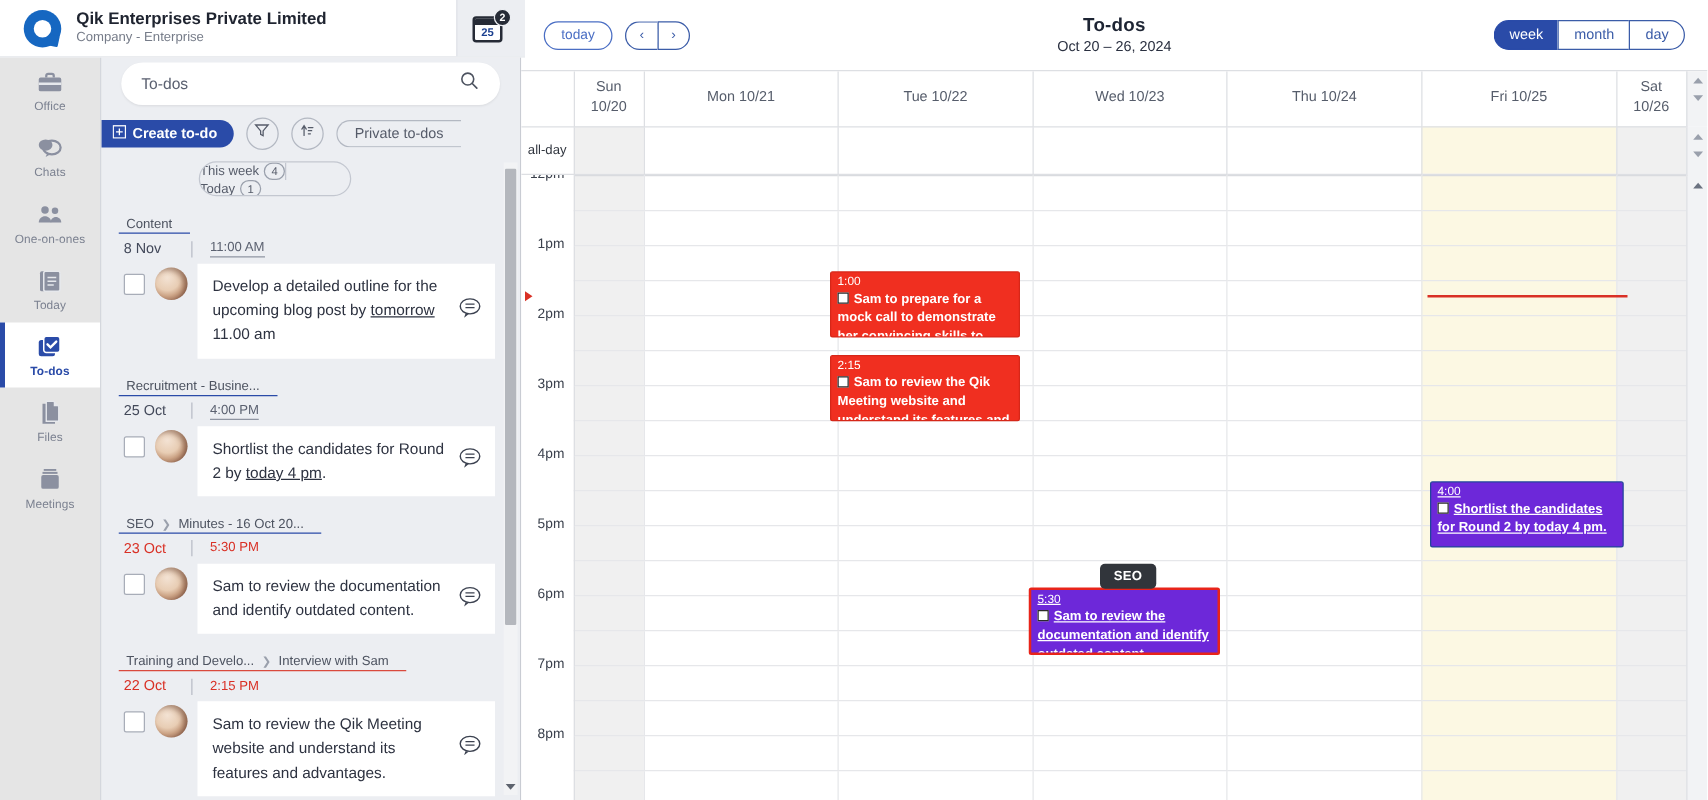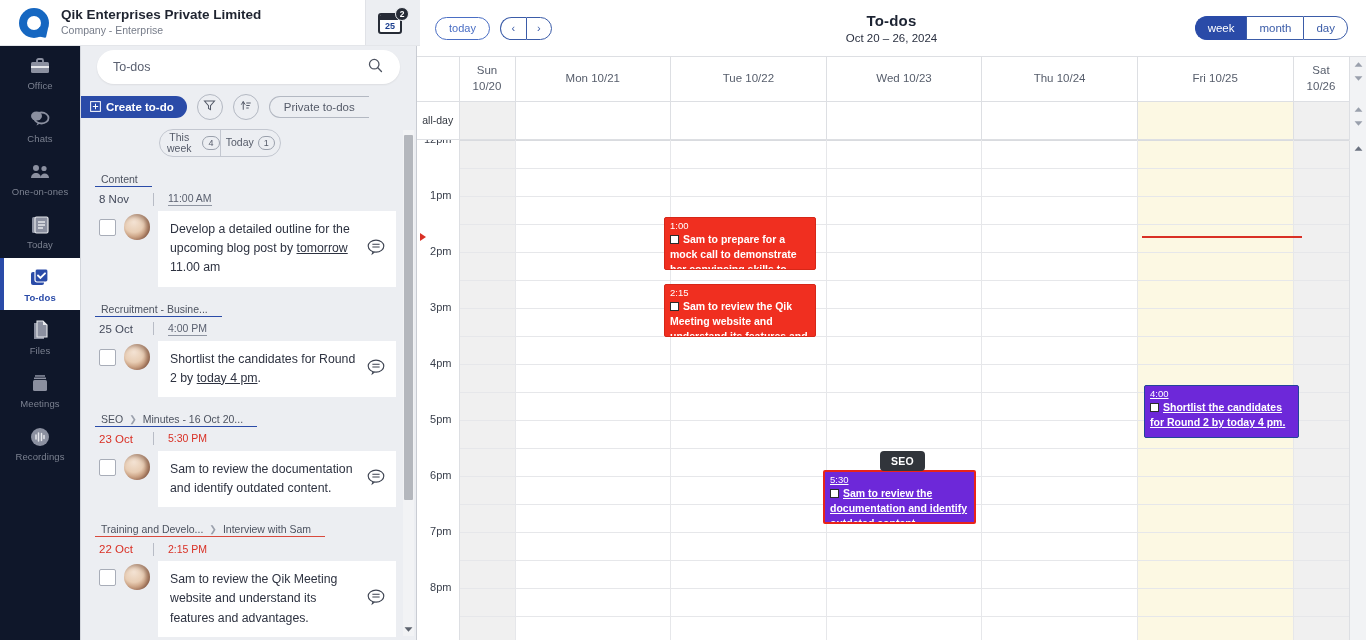--- a/index.html
+++ b/index.html
@@ -7,21 +7,21 @@
     width: 1366px; height: 640px;
     font-family: "Liberation Sans", sans-serif;
     background: #ffffff;
     overflow: hidden;
   }
   .app { position: relative; width: 1366px; height: 640px; display: flex; }
 
   
   .rail {
     width: 81px; height: 640px;
-    background: #0f172a;
+    background: #e5e5e5;
     border-right: 1px solid #d4d7dd;
     padding-top: 46px;
     flex: 0 0 81px;
     position: relative;
     z-index: 5;
   }
   .rail-item {
     height: 52px;
     display: flex; flex-direction: column;
     align-items: center; justify-content: center;
@@ -111,22 +111,22 @@
     height: 22px; border: 1px solid #b3b8c2; border-radius: 12px;
     display: flex; align-items: center; padding: 0 14px;
     font-size: 11.5px; color: #555b69; cursor: pointer;
     border-right: none; border-top-right-radius: 0; border-bottom-right-radius: 0;
     margin-right: -16px;
   }
 
   .week-toggle {
     margin: 9px 0 0 78px;
     height: 28px; border: 1px solid #c3c7d0; border-radius: 15px;
-    display: inline-flex; align-items: flex-end; background: #eceef2;
-    overflow: hidden; width: 122px;
+    display: inline-flex; align-items: flex-start; background: #eceef2;
+    overflow: hidden; width: 122px; flex-direction: column;
   }
   .week-toggle .wt {
     flex: 1; display: flex; align-items: center; justify-content: center;
     gap: 4px; font-size: 10.5px; color: #555b69; cursor: pointer;
     height: 100%; text-align: center; line-height: 1.05;
   }
   .week-toggle .wt:first-child { border-right: 1px solid #c3c7d0; }
   .count-ring {
     border: 1px solid #9aa0ac; border-radius: 9px; font-size: 9px;
     padding: 0px 5px; color: #555b69; line-height: 1.35;
@@ -434,31 +434,20 @@
       <span class="rail-icon">
         <svg viewBox="0 0 24 24" width="24" height="24">
             <rect x="5" y="8" width="14" height="11" rx="1.5" fill="#8b90a0"></rect>
             <rect x="6" y="5.5" width="12" height="1.6" fill="#8b90a0"></rect>
             <rect x="7" y="3.2" width="10" height="1.5" fill="#8b90a0"></rect>
           </svg>
       </span>
       <span class="ri-label">Meetings</span>
     </div>
 
-    <div class="rail-item">
-      <span class="rail-icon">
-        <svg viewBox="0 0 24 24" width="24" height="24">
-            <circle cx="12" cy="12" r="9" fill="#8b90a0"></circle>
-            <g stroke="#e6e8ec" stroke-width="1.5" stroke-linecap="round">
-              <path d="M8 10v4M10.5 8v8M13.5 8.5v7M16 10.5v3"></path>
-            </g>
-          </svg>
-      </span>
-      <span class="ri-label">Recordings</span>
-    </div>
   </div>
 
   <div class="todo-panel">
 
     <div class="todo-tabs">
       <span class="back-arrow">◀</span>
       <div class="tab-grp tab-todos">
         <span class="tt">To-dos</span>
         <span class="badge-blue">12</span>
       </div>

